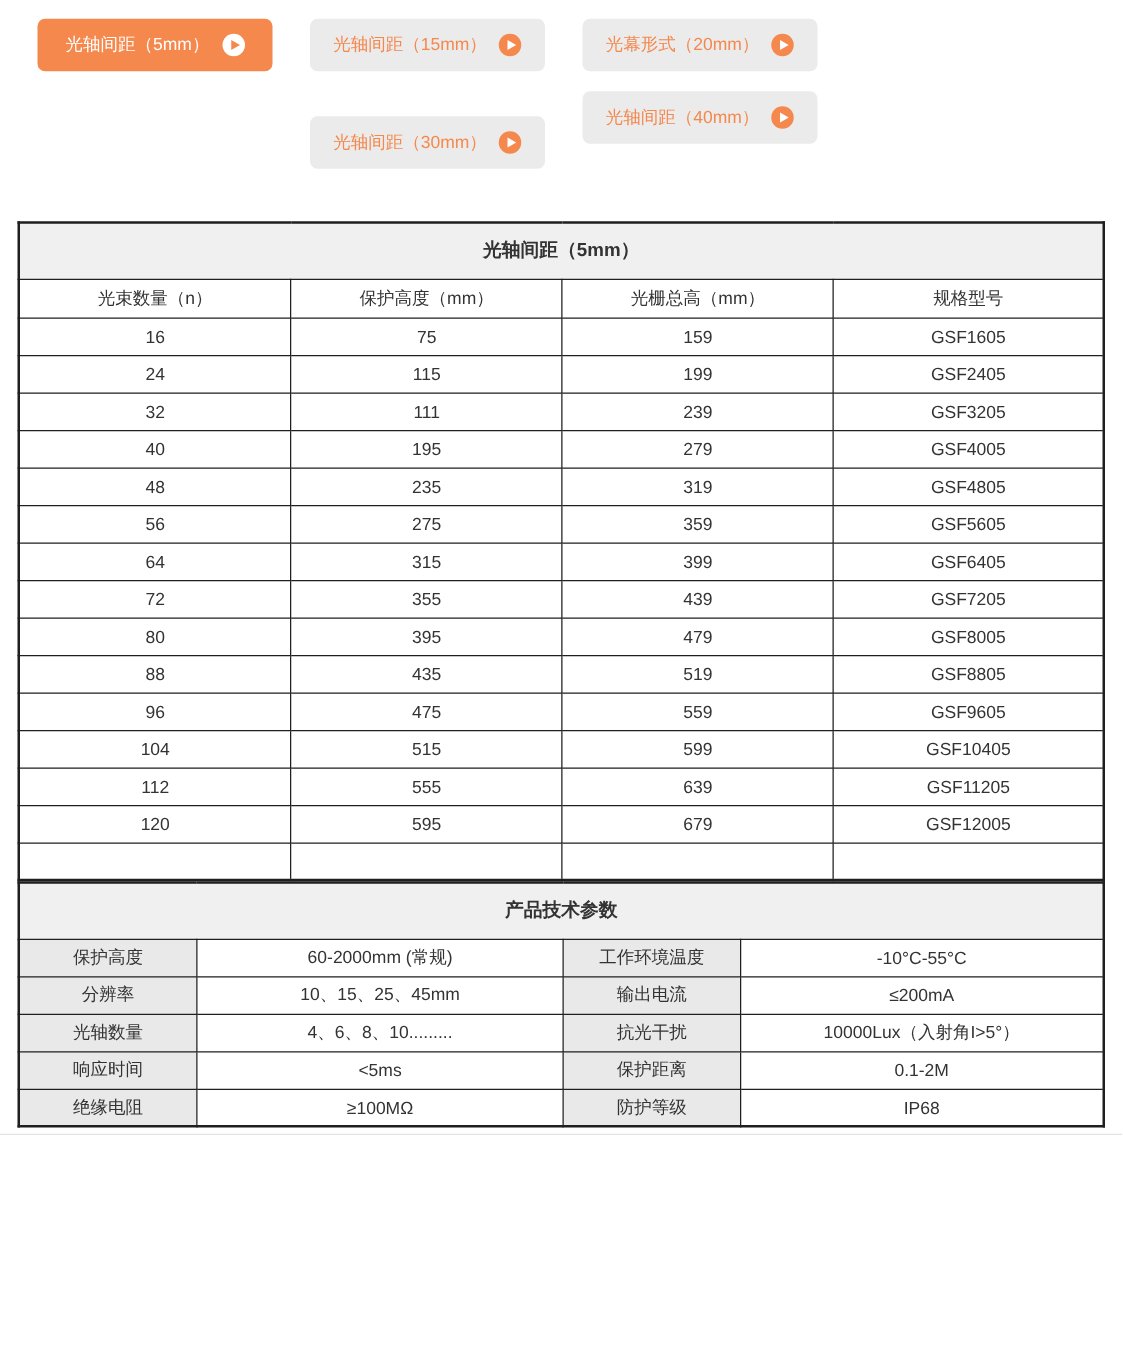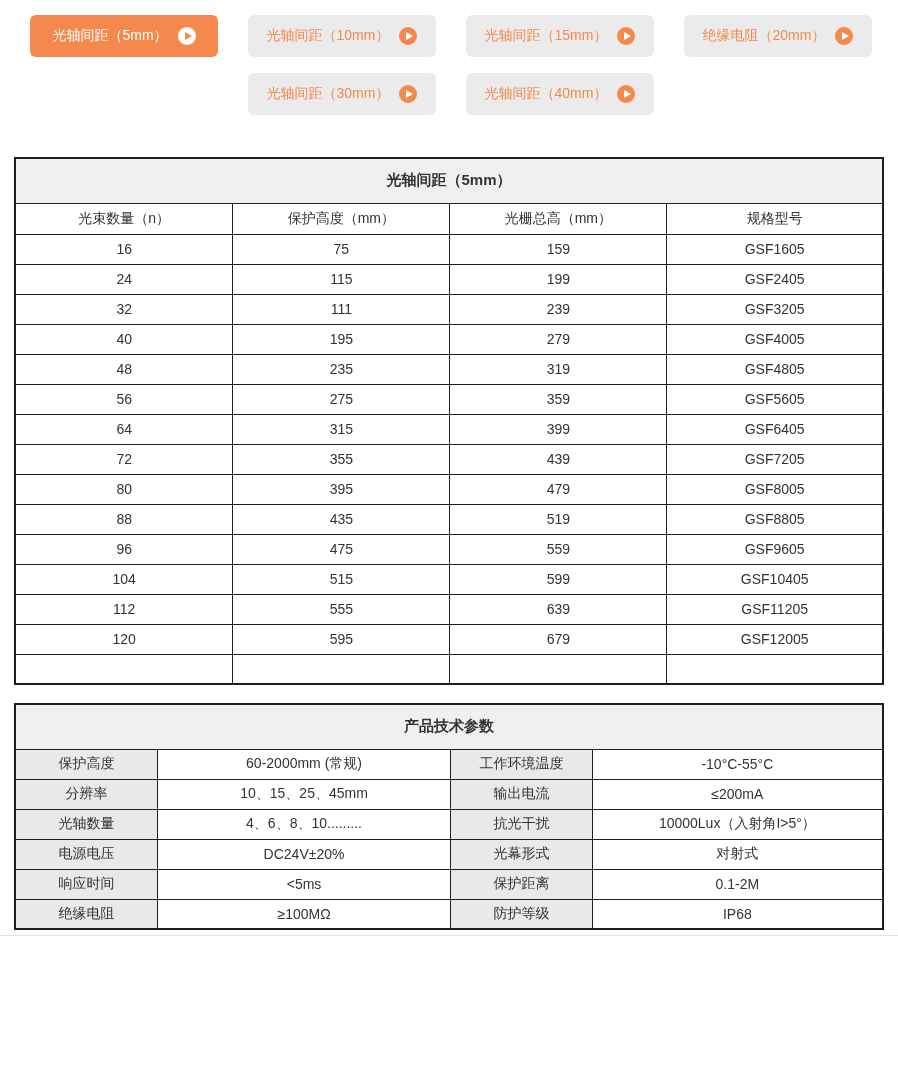--- a/index.html
+++ b/index.html
@@ -70,21 +70,21 @@
 
   
   .data-table {
     border-collapse: collapse;
     width: 870px;
     margin-left: 14px;
     table-layout: fixed;
     border: 2px solid var(--border-color);
   }
   .spec-table { margin-top: 42px; }
-  .params-table { margin-top: 18px; }
+  .params-table { }
   .data-table th, .data-table td {
     border: 1px solid var(--border-color);
     text-align: center;
     font-weight: normal;
     font-size: 14px;
     padding: 0 4px;
   }
   .title-row th {
     background: var(--title-bg);
     font-weight: bold;
@@ -104,36 +104,32 @@
 </style>
 </head>
 <body>
 
 <div class="buttons-grid">
   <button class="spacing-btn active">
     <span class="btn-label">光轴间距（5mm）</span>
     <span class="play-icon"></span>
   </button>
 
-  <button class="spacing-btn">
-    <span class="btn-label">光轴间距（10mm）</span>
-    <span class="play-icon"></span>
-  </button>
 
   <button class="spacing-btn">
     <span class="btn-label">光轴间距（15mm）</span>
     <span class="play-icon"></span>
   </button>
 
   <button class="spacing-btn">
-    <span class="btn-label">绝缘电阻（20mm）</span>
-    <span class="play-icon"></span>
-  </button>
-
-  <button class="spacing-btn" style="grid-column: 2;">
+    <span class="btn-label">光幕形式（20mm）</span>
+    <span class="play-icon"></span>
+  </button>
+
+  <button class="spacing-btn" style="grid-column: 2; margin-top: 20px;">
     <span class="btn-label">光轴间距（30mm）</span>
     <span class="play-icon"></span>
   </button>
 
   <button class="spacing-btn" style="grid-column: 3;">
     <span class="btn-label">光轴间距（40mm）</span>
     <span class="play-icon"></span>
   </button>
 </div>
 
@@ -295,26 +291,20 @@
     <td class="value2">≤200mA</td>
   </tr>
 
   <tr class="data-row">
     <th class="label-cell label1">光轴数量</th>
     <td class="value1">4、6、8、10.........</td>
     <th class="label-cell label2">抗光干扰</th>
     <td class="value2">10000Lux（入射角I&gt;5°）</td>
   </tr>
 
-  <tr class="data-row">
-    <th class="label-cell label1">电源电压</th>
-    <td class="value1">DC24V±20%</td>
-    <th class="label-cell label2">光幕形式</th>
-    <td class="value2">对射式</td>
-  </tr>
 
 
   <tr class="data-row">
     <th class="label-cell label1">响应时间</th>
     <td class="value1">&lt;5ms</td>
     <th class="label-cell label2">保护距离</th>
     <td class="value2">0.1-2M</td>
   </tr>
 
   <tr class="data-row">

